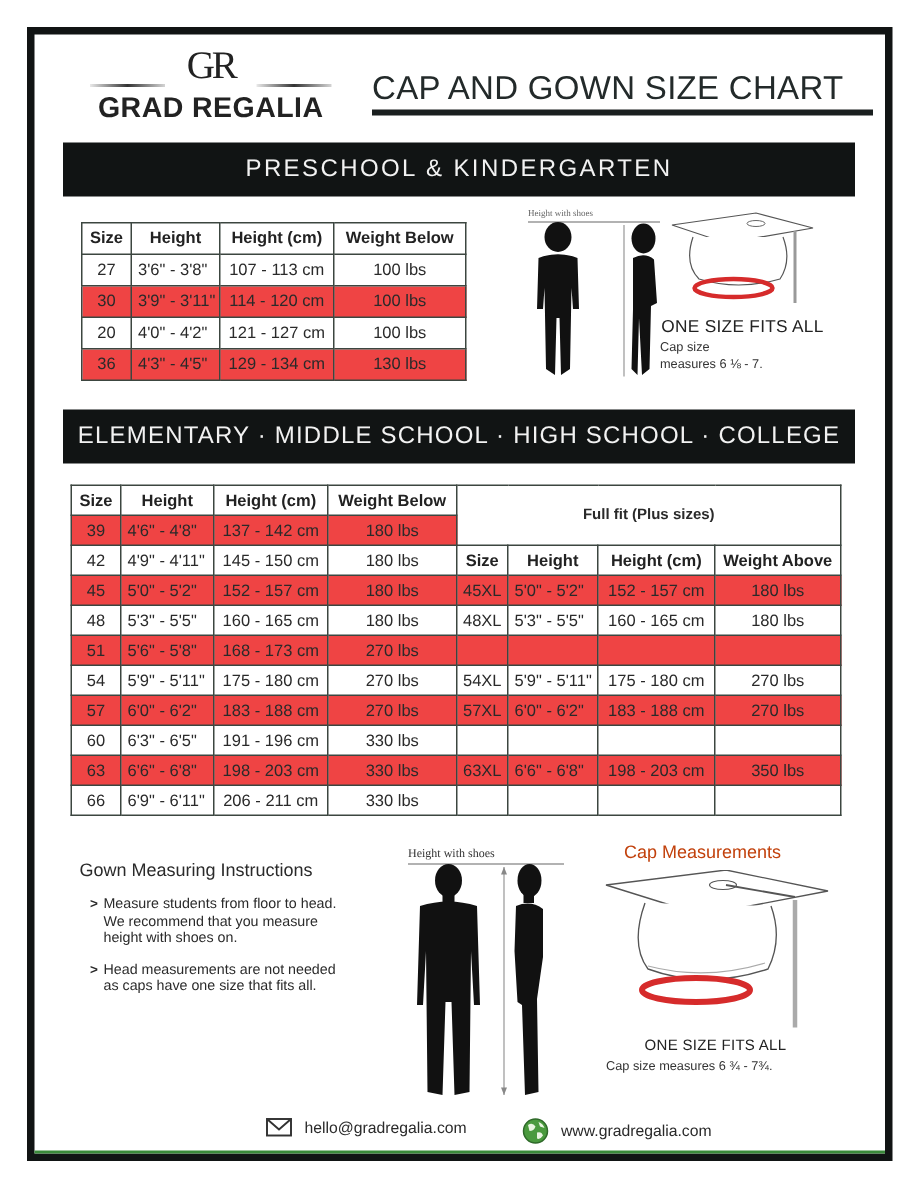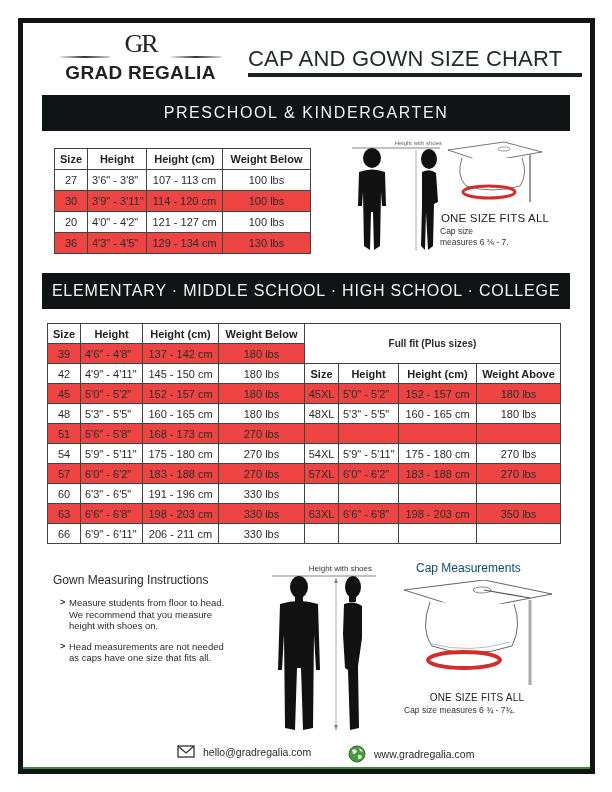--- a/index.html
+++ b/index.html
@@ -50,30 +50,30 @@
     table.sz td.lft { text-align: left; padding-left: 4px; }
 
     .t-pre { left: 54px; top: 148px; }
     .t-pre th, .t-pre td { height: 21px; }
 
     .t-main { left: 47px; top: 323px; }
     .t-main th, .t-main td { height: 20px; }
 
     
     .illus { position: absolute; }
-    .illus-label { position: absolute; font-size: 6px; color: #666; text-align: right; }
+    .illus-label { position: absolute; font-size: 6px; color: #666; text-align: left; font-family: Liberation Serif, serif; }
     .osfa { position: absolute; font-size: 11.5px; color: #222; text-align: center; letter-spacing: 0.2px; }
     .capnote { position: absolute; font-size: 8.5px; color: #333; line-height: 11px; }
 
     .gmi-title { position: absolute; left: 53px; top: 573px; font-size: 12px; color: #2a2a2a; }
     .gmi-list { position: absolute; left: 60px; top: 597px; width: 175px; list-style: none; font-size: 9.5px; color: #2a2a2a; line-height: 11.5px; }
     .gmi-list li { position: relative; padding-left: 9px; margin-bottom: 9px; }
     .gmi-list .bullet { position: absolute; left: 0; top: 0; font-size: 9px; font-weight: bold; }
 
-    .cap-title { position: absolute; left: 416px; top: 561px; font-size: 12px; color: #0c4a6e; }
+    .cap-title { position: absolute; left: 416px; top: 561px; font-size: 12px; color: #c2410c; }
 
     .footer-item { position: absolute; top: 745px; font-size: 10.5px; color: #2a2a2a; display: flex; align-items: center; }
     .footer-item .ico { margin-right: 8px; display: inline-block; }
   </style>
 </head>
 <body>
 
 <div class="frame"></div>
 <div class="frame-green"></div>
 

